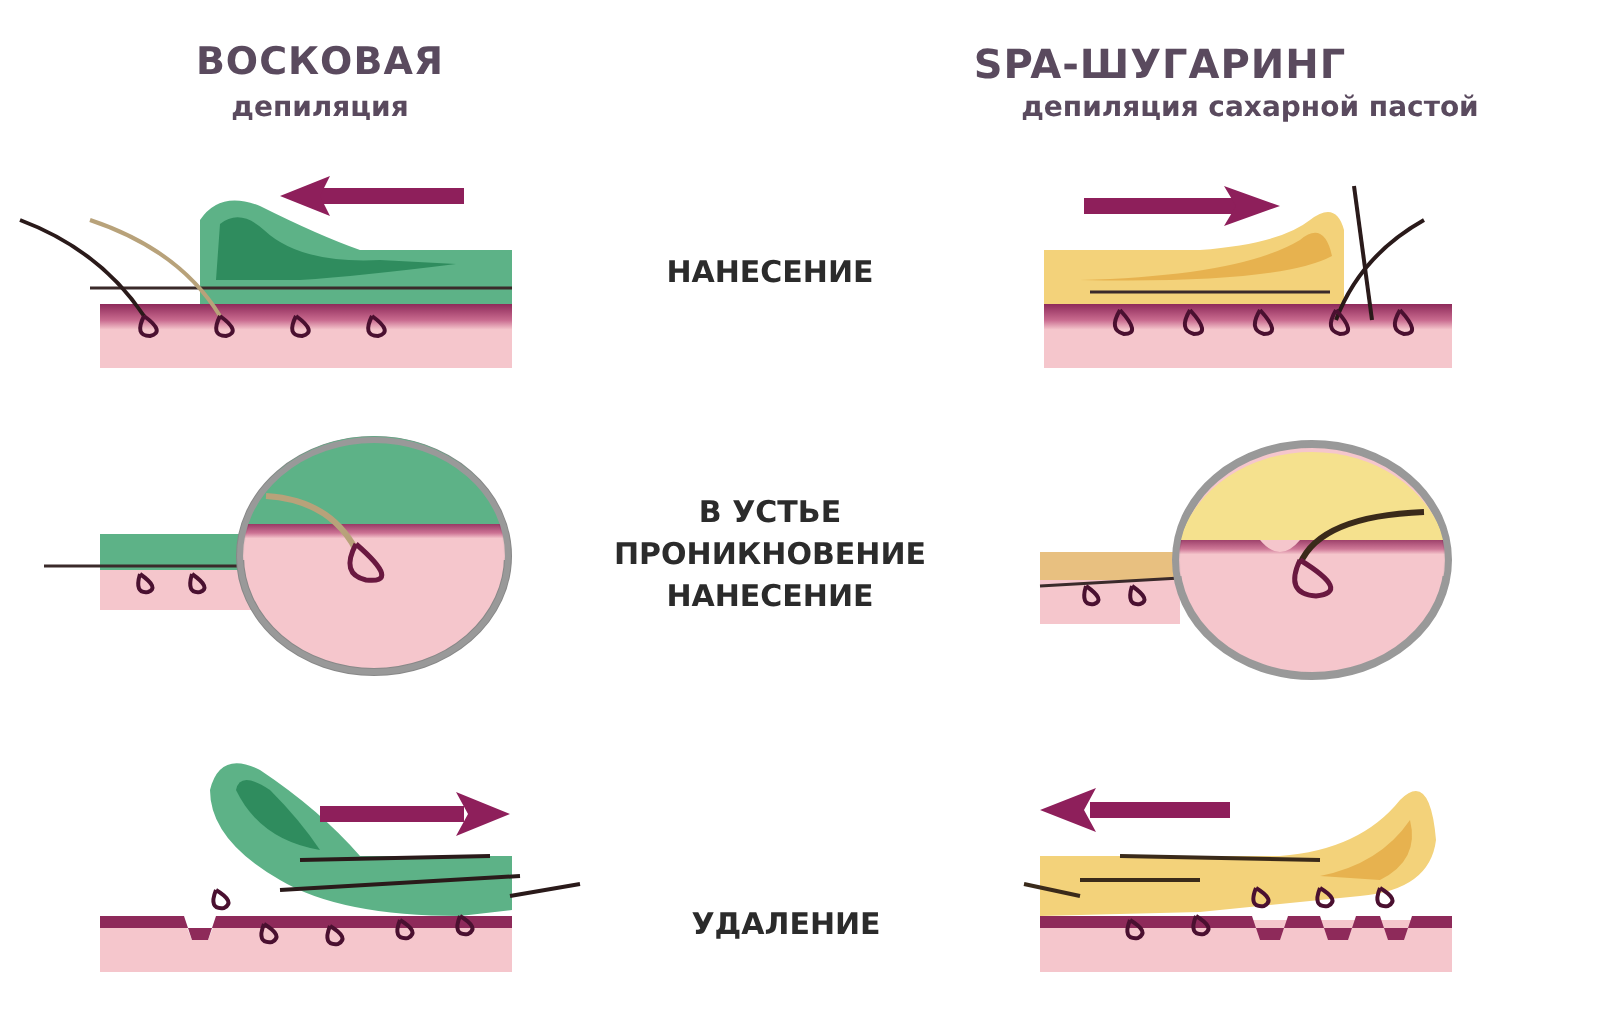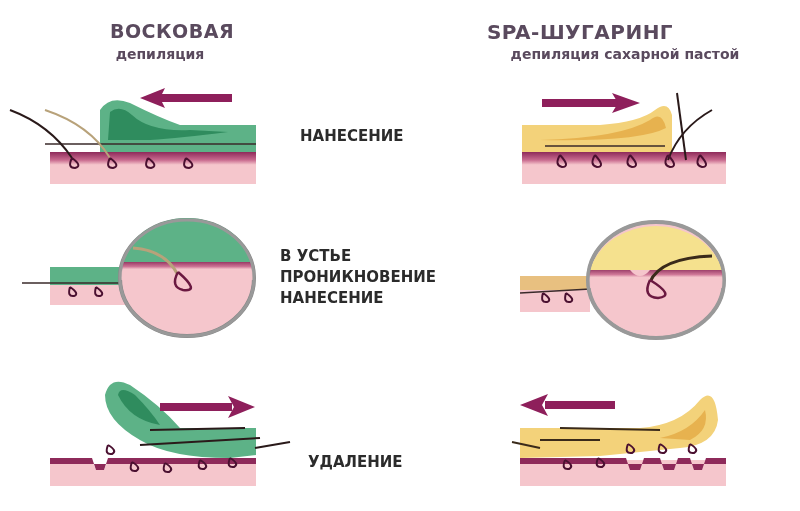--- a/index.html
+++ b/index.html
@@ -1,26 +1,26 @@
 <!DOCTYPE html>
 <html><head>
 <meta charset="utf-8">
 <style>
   html,body{margin:0;padding:0;background:#fff;}
   body{width:800px;height:511px;position:relative;overflow:hidden;font-family:"DejaVu Sans","Liberation Sans",sans-serif;}
   .title{position:absolute;text-align:center;color:#5a4a5e;font-weight:bold;}
   .t-big{font-size:19px;letter-spacing:0.5px;}
   .t-small{font-size:14px;}
-  .step{position:absolute;color:#2b2b2b;font-weight:bold;font-size:15px;text-align:left;line-height:21px;}
+  .step{position:absolute;color:#2b2b2b;font-weight:bold;font-size:15px;text-align:center;line-height:21px;}
   svg{position:absolute;left:0;top:0;}
 </style>
 </head>
 <body>
 
-<div class="title t-big" style="left:72px;top:20px;width:200px;">ВОСКОВАЯ</div>
+<div class="title t-big" style="left:60px;top:20px;width:200px;">ВОСКОВАЯ</div>
 <div class="title t-small" style="left:60px;top:46px;width:200px;">депиляция</div>
 <div class="title t-big" style="left:470px;top:20px;width:220px;font-size:20px;">SPA-ШУГАРИНГ</div>
 <div class="title t-small" style="left:470px;top:46px;width:310px;">депиляция сахарной пастой</div>
 
 <div class="step" style="left:300px;top:126px;width:170px;">НАНЕСЕНИЕ</div>
 <div class="step" style="left:280px;top:246px;width:210px;">
   <div>В УСТЬЕ</div>
   <div>ПРОНИКНОВЕНИЕ</div>
   <div>НАНЕСЕНИЕ</div>
 </div>

